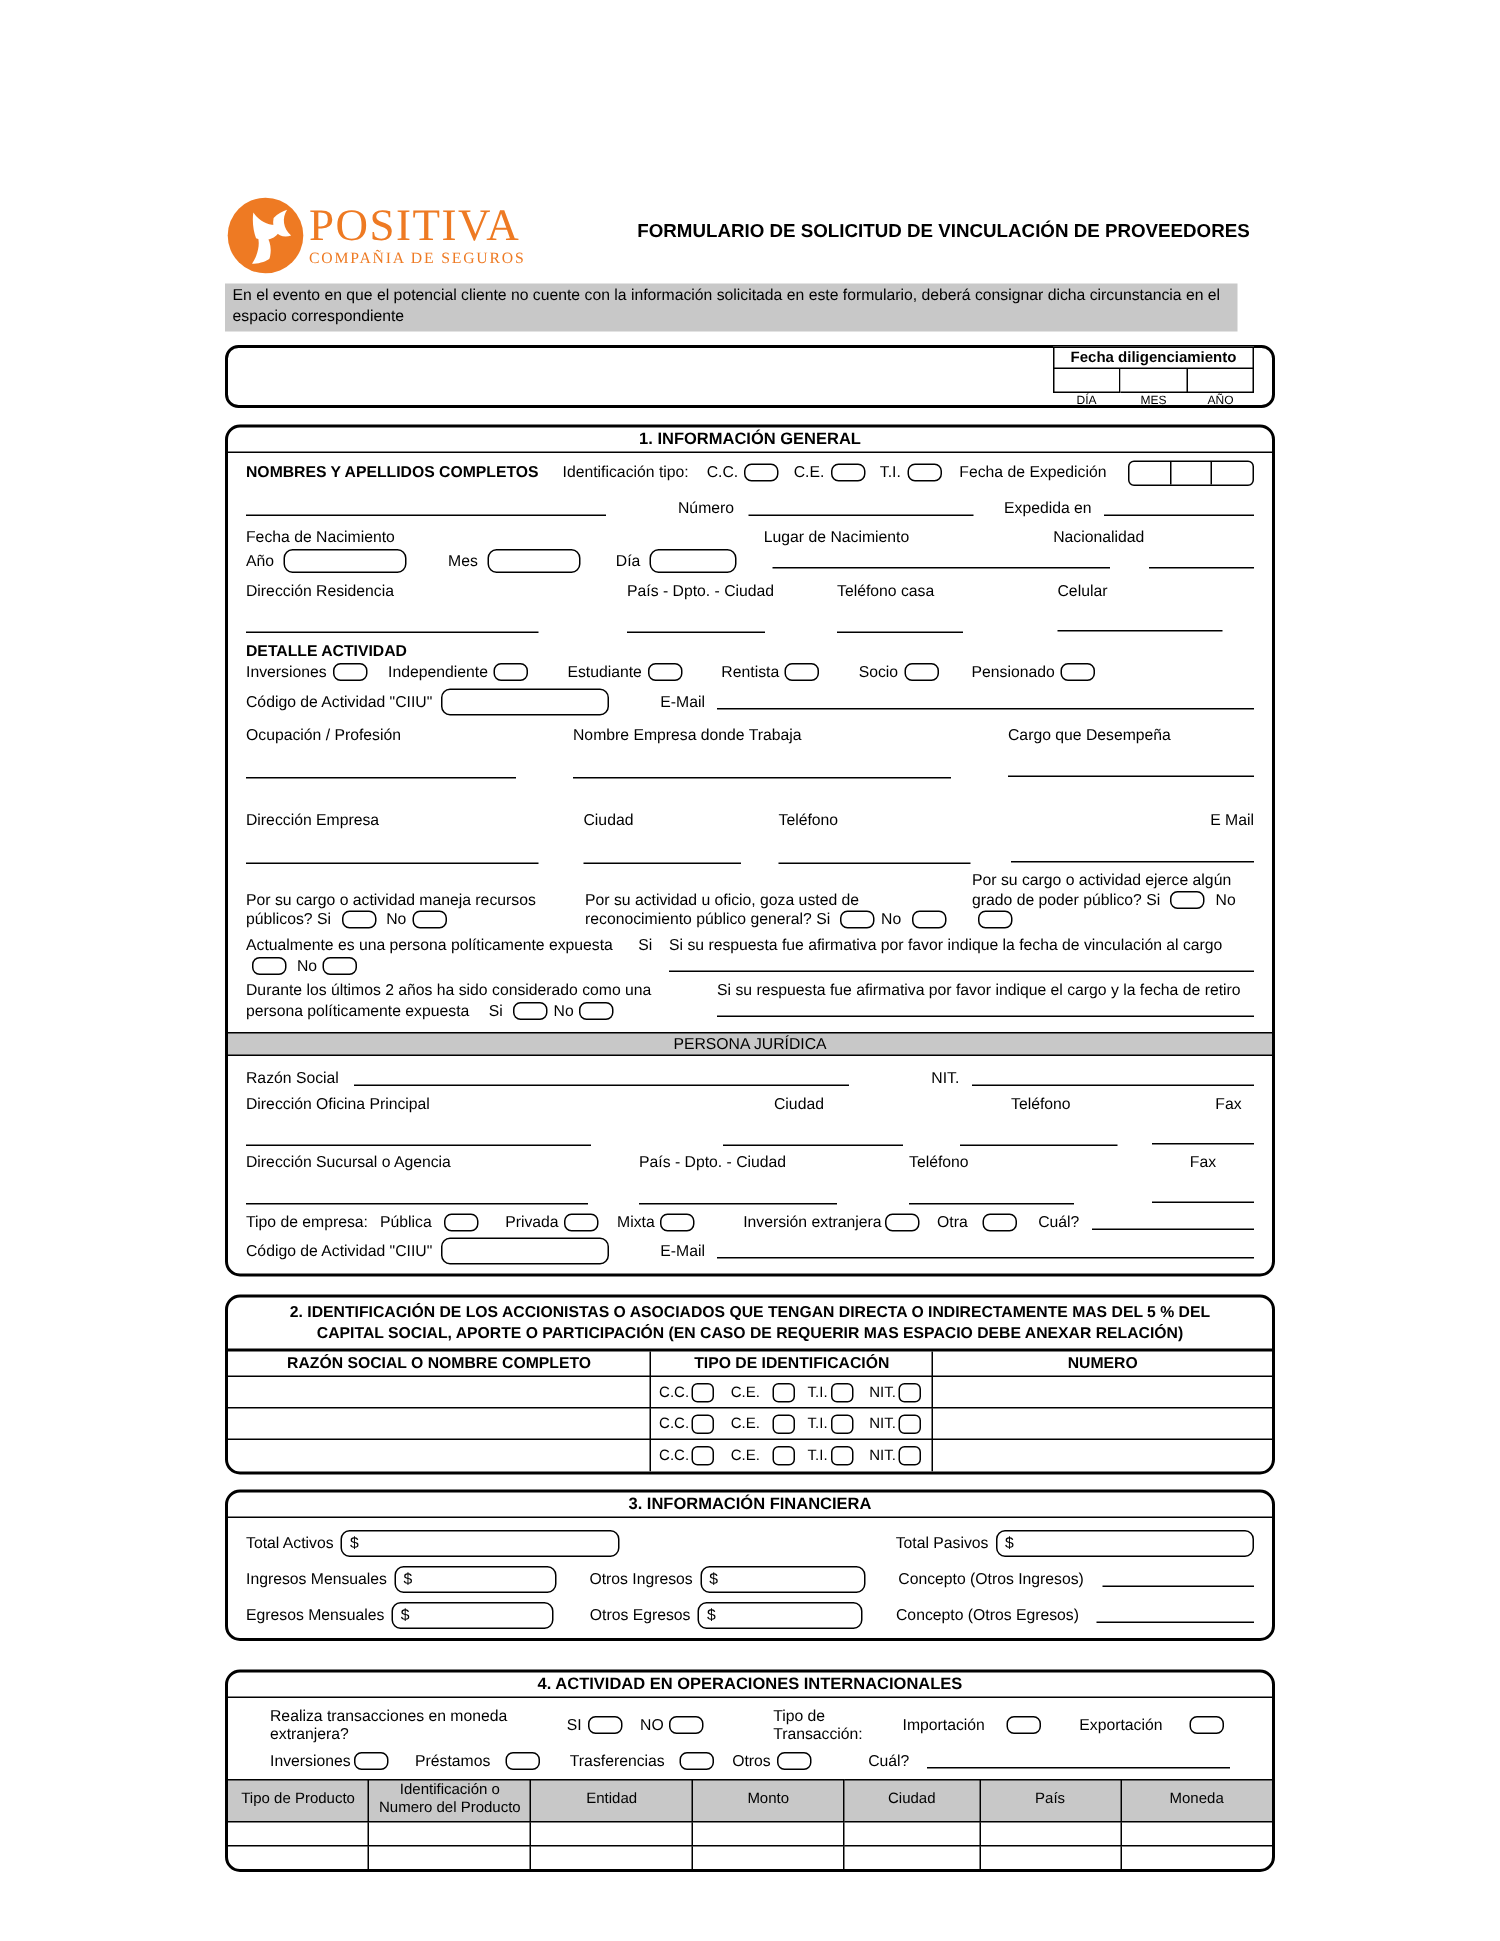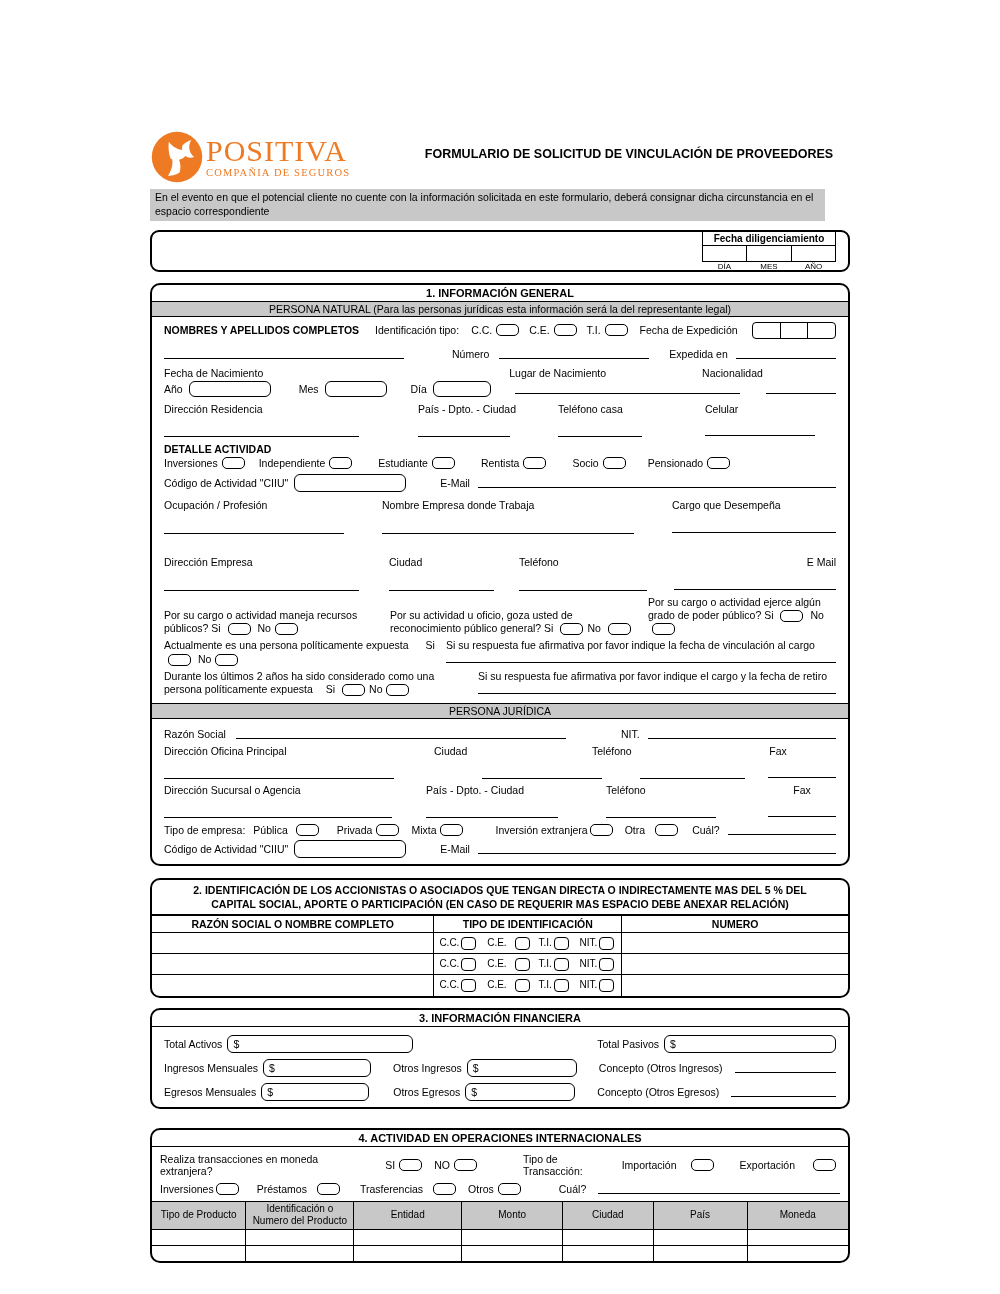--- a/index.html
+++ b/index.html
@@ -111,21 +111,20 @@
       <div class="ft-lbls">
         <span>DÍA</span>
         <span>MES</span>
         <span>AÑO</span>
       </div>
     </div>
   </div>
 
   <div class="sec" style="margin-top:11px">
     <div class="sec-h">1. INFORMACIÓN GENERAL</div>
-    <div class="graybar">PERSONA NATURAL (Para las personas jurídicas esta información será la del representante legal)</div>
 
     <div class="pad">
 
       <div class="r" style="margin-top:5px">
         <span class="b">NOMBRES Y APELLIDOS COMPLETOS</span>
         <span style="margin-left:16px">Identificación  tipo:</span>
         <span style="margin-left:12px">C.C.</span>
         <span class="cb"></span>
         <span style="margin-left:6px">C.E.</span>
         <span class="cb"></span>
@@ -276,21 +275,21 @@
 
     <div class="pad">
       <div class="r" style="margin-top:9px">
         <span>Razón Social</span>
         <span class="ul" style="width:330px;margin-left:10px"></span>
         <span style="margin-left:55px">NIT.</span>
         <span class="ul" style="flex:1;margin-left:8px"></span>
       </div>
 
       <div class="r" style="margin-top:5px">
-        <span style="width:270px">Dirección Oficina Principal</span>
+        <span style="width:352px">Dirección Oficina Principal</span>
         <span style="width:158px">Ciudad</span>
         <span style="width:128px">Teléfono</span>
         <span style="flex:1;text-align:center">Fax</span>
       </div>
       <div class="r" style="margin-top:10px">
         <span style="width:318px"><span class="ul" style="width:230px"></span></span>
         <span style="width:158px"><span class="ul" style="width:120px"></span></span>
         <span style="width:128px"><span class="ul" style="width:105px"></span></span>
         <span class="ul" style="flex:1"></span>
       </div>
@@ -411,21 +410,21 @@
             <span>$</span>
           </span>
         <span style="margin-left:22px">Concepto (Otros Egresos)</span>
         <span class="ul" style="flex:1;margin-left:12px"></span>
       </div>
     </div>
   </div>
 
   <div class="sec" style="margin-top:19px">
     <div class="sec-h">4. ACTIVIDAD EN OPERACIONES INTERNACIONALES</div>
-    <div style="padding:0 8px">
+    <div style="padding:0 28px">
       <div class="r" style="margin-top:6px">
         <span>Realiza transacciones en moneda extranjera?</span>
         <span style="margin-left:30px">SI</span>
         <span class="cb"></span>
         <span style="margin-left:8px">NO</span>
         <span class="cb"></span>
         <span style="margin-left:42px">Tipo de Transacción:</span>
         <span style="margin-left:10px">Importación</span>
         <span class="cb" style="margin-left:14px"></span>
         <span style="margin-left:22px">Exportación</span>

